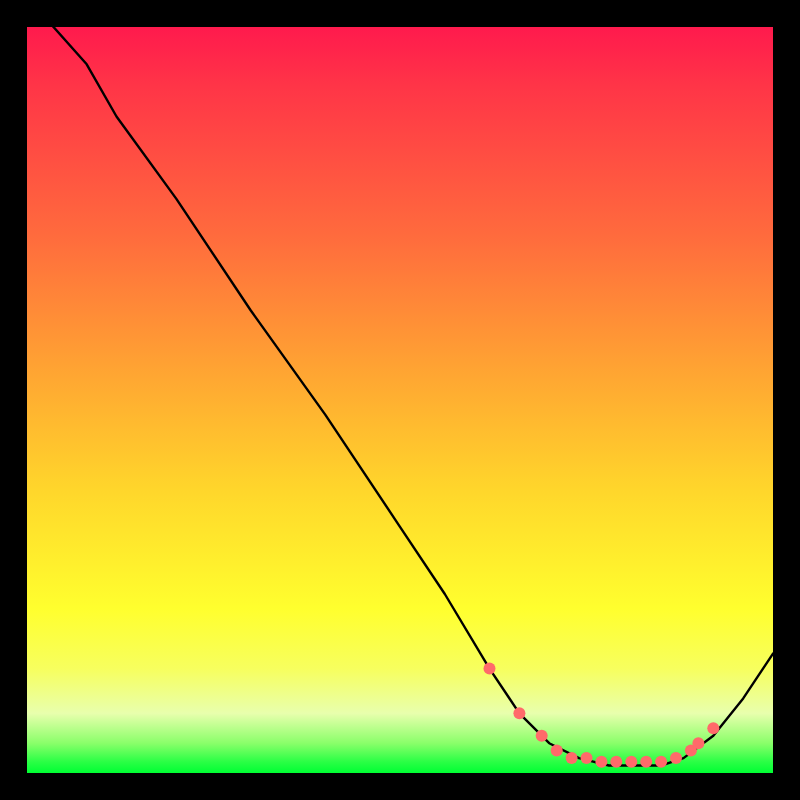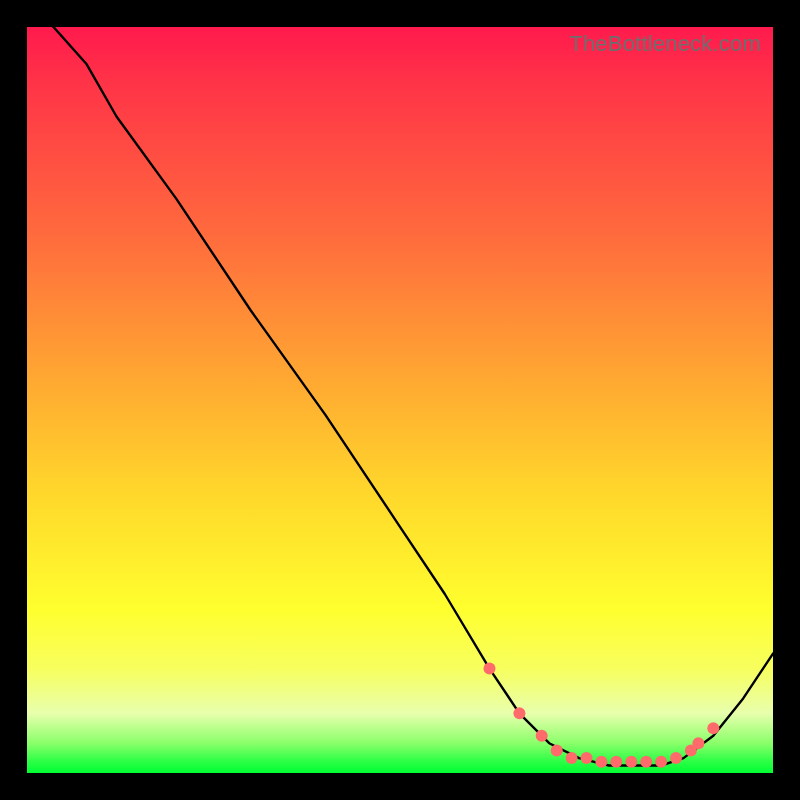--- a/index.html
+++ b/index.html
@@ -59,21 +59,20 @@
     width: 746px;
     height: 746px;
   }
 </style>
 </head>
 <body>
 
 <div class="frame">
   <div class="plot-area">
     <div class="gradient"></div>
-    <div class="watermark">TheBottleneck.com</div>
     <svg class="curve" viewBox="0 0 746 746" preserveAspectRatio="none">
       <path id="curve-path" fill="none" stroke="#000" stroke-width="2.4" stroke-linecap="round" stroke-linejoin="round" d="M0.0 -29.8 L59.7 37.3 L89.5 89.5 L149.2 171.6 L223.8 283.5 L298.4 387.9 L373.0 499.8 L417.8 567.0 L462.5 641.6 L492.4 686.3 L522.2 716.2 L552.0 731.1 L581.9 738.5 L611.7 738.5 L634.1 738.5 L656.5 731.1 L686.3 708.7 L716.2 671.4 L746.0 626.6"></path>
       <g id="dots">
           <circle cx="462.5" cy="641.6" r="6" fill="#ff6a6a"></circle>
           <circle cx="492.4" cy="686.3" r="6" fill="#ff6a6a"></circle>
           <circle cx="514.7" cy="708.7" r="6" fill="#ff6a6a"></circle>
           <circle cx="529.7" cy="723.6" r="6" fill="#ff6a6a"></circle>
           <circle cx="544.6" cy="731.1" r="6" fill="#ff6a6a"></circle>
           <circle cx="559.5" cy="731.1" r="6" fill="#ff6a6a"></circle>
           <circle cx="574.4" cy="734.8" r="6" fill="#ff6a6a"></circle>

